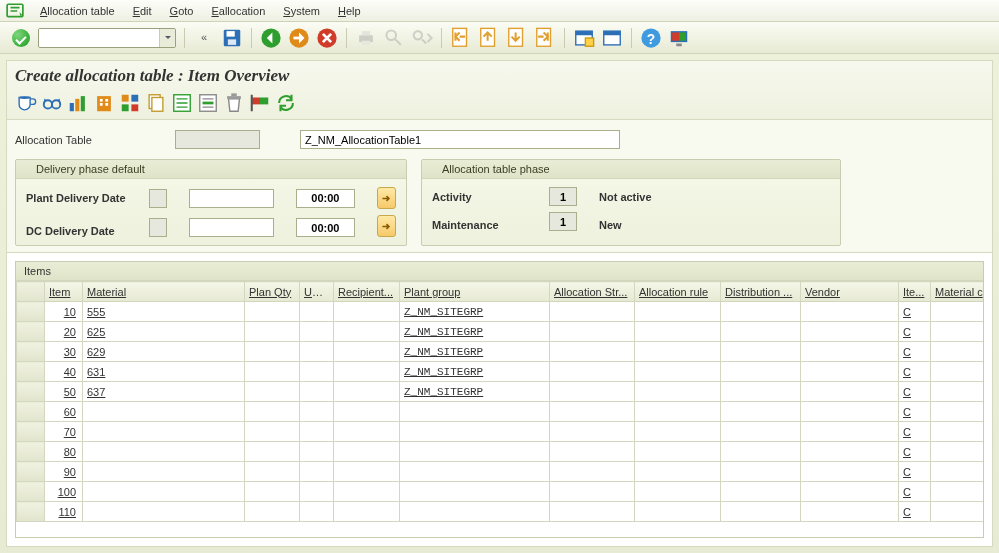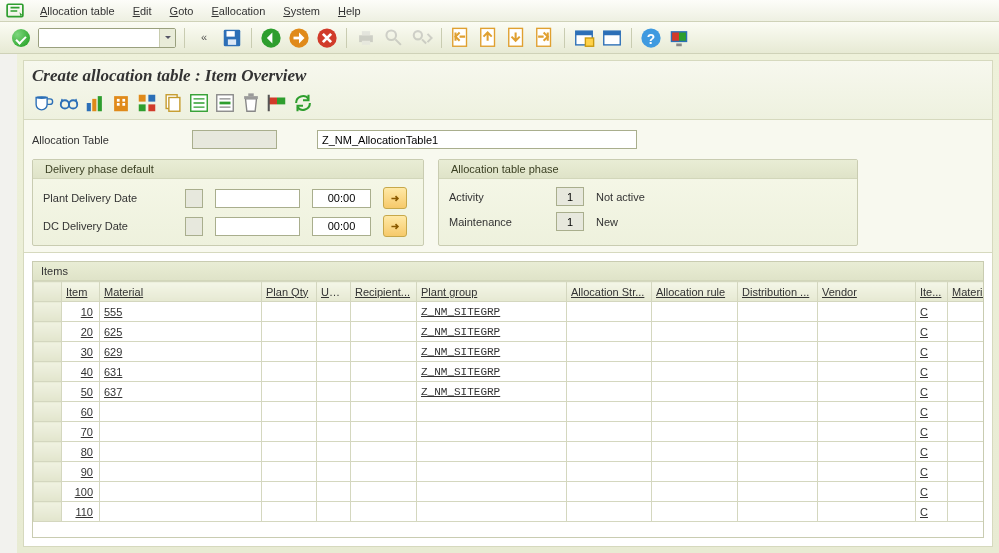--- a/index.html
+++ b/index.html
@@ -80,21 +80,20 @@
     display:flex;align-items:center;justify-content:center;
   }
   .combo .dd svg{width:8px;height:8px;}
   .dbl-chevron{color:#555;font-size:11px;line-height:1;}
 
   
   .content {
     padding: 6px;
     background: linear-gradient(#eef1da, #e8ebd3);
     height: calc(553px - 22px - 32px);
-    margin-left: 17px;
   }
   .panel {
     background: #fff;
     border: 1px solid #d6d9be;
     height: 100%;
     display:flex;flex-direction:column;
   }
 
   
   .title-band {
@@ -135,29 +134,29 @@
   .groupbox {
     border:1px solid #c9ccb1;
     background: linear-gradient(#f6f8e9, #eef1dd);
     border-radius:2px;
     padding: 0;
     position:relative;
   }
   .groupbox .legend {
     background: linear-gradient(#e9edd5, #dfe3c8);
     border-bottom:1px solid #d2d6ba;
-    padding: 3px 12px;
+    padding: 3px 20px;
     font-size:11px;
     color:#3a3f22;
   }
   .groupbox .body { padding: 8px 10px; }
   .g1 { width: 392px; }
   .g2 { width: 420px; }
-  .field-row { display:flex; align-items:center; gap:12px; margin-bottom:6px;}
-  .field-row:last-child{margin-bottom:0;}
+  .field-row { display:flex; align-items:center; gap:22px; margin-bottom:6px;font-weight:bold;}
+  .field-row:last-child{margin-bottom:0;align-items:flex-end;}
   .field-lbl { width:130px; }
   .status-lbl { width:95px; }
   .status-val { width:70px; }
   .time-input { width:59px; text-align:center; border:1px solid #a9ae8d; height:19px; background:#fff; font:inherit;}
   .gold-btn {
     width:24px;height:22px;
     border:1px solid #c7a84a;
     background:linear-gradient(#ffe9a6,#f6c96a);
     border-radius:3px;
     display:inline-flex;align-items:center;justify-content:center;

